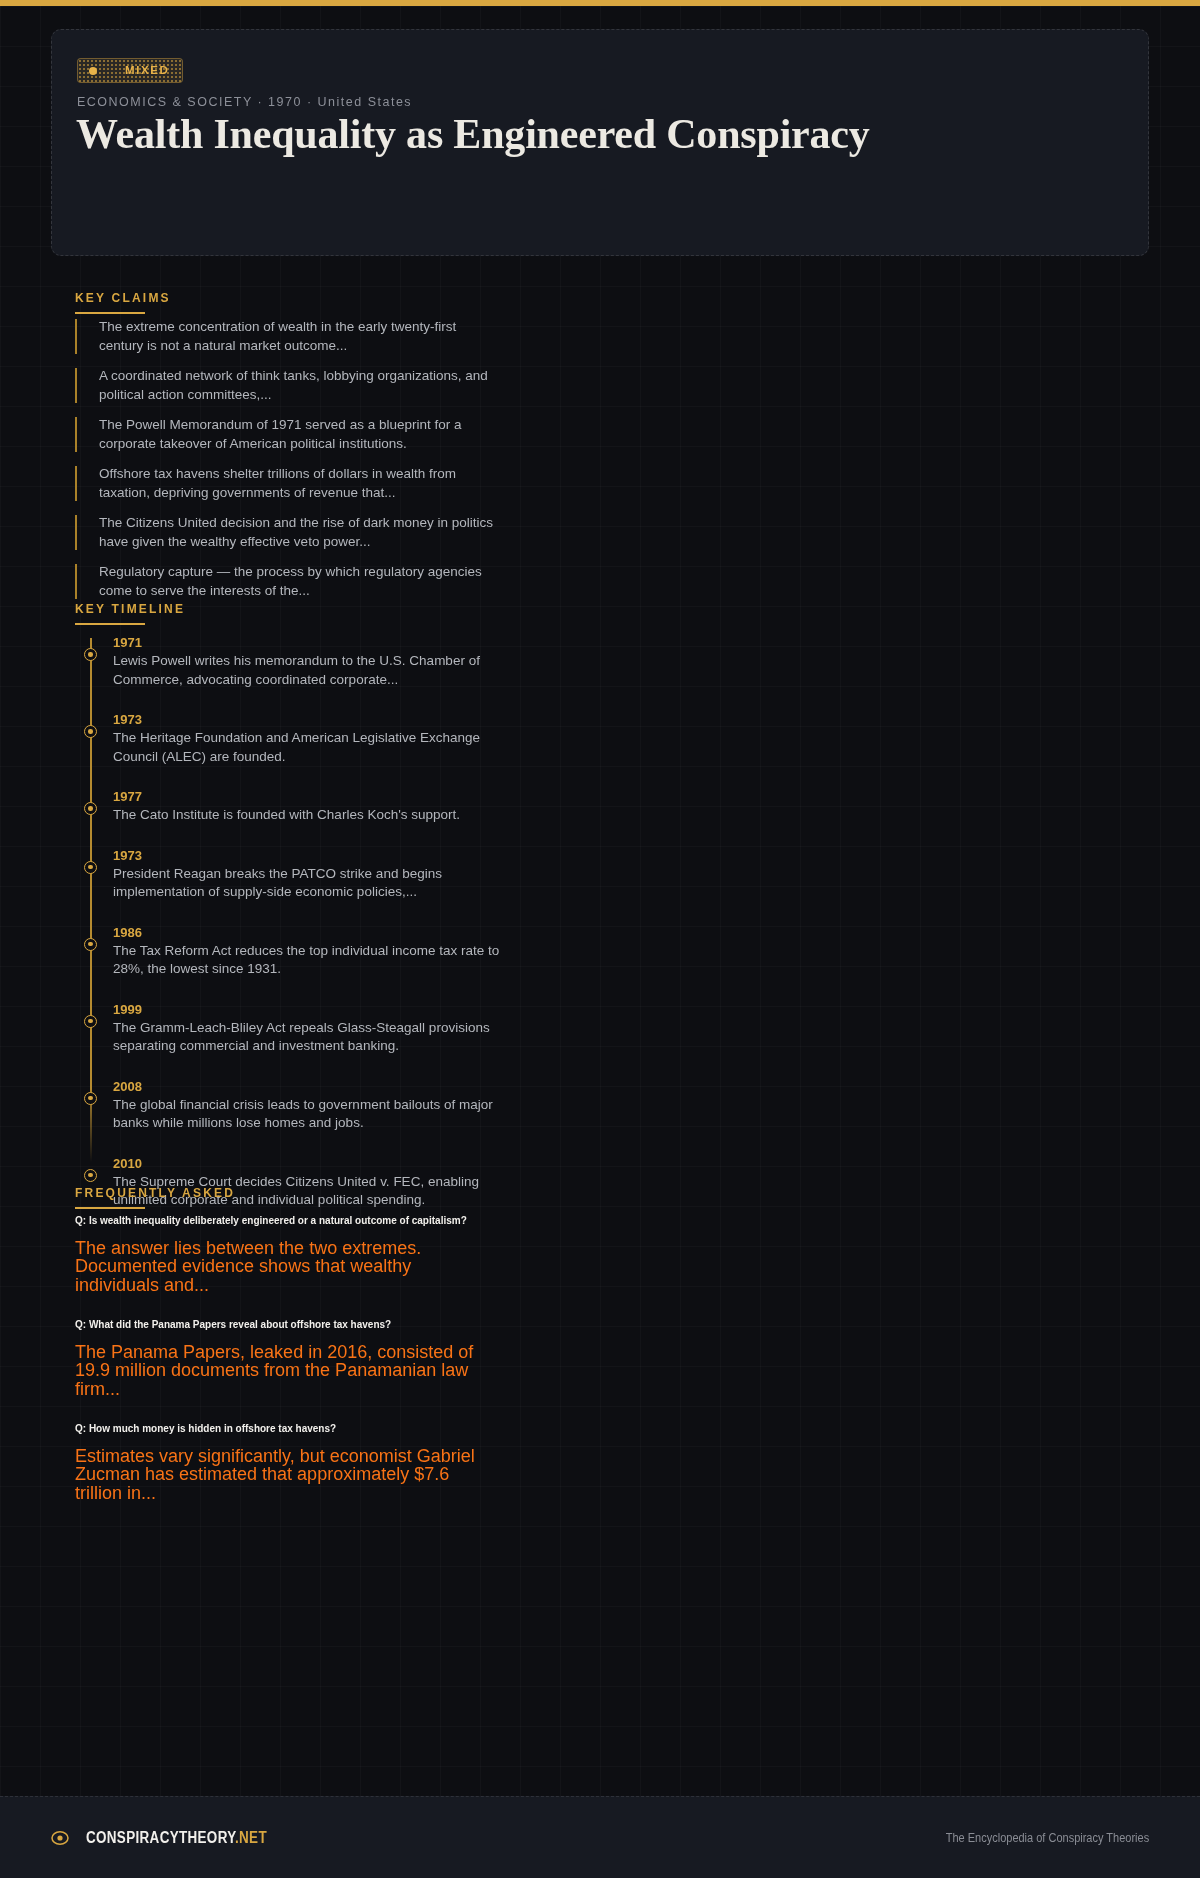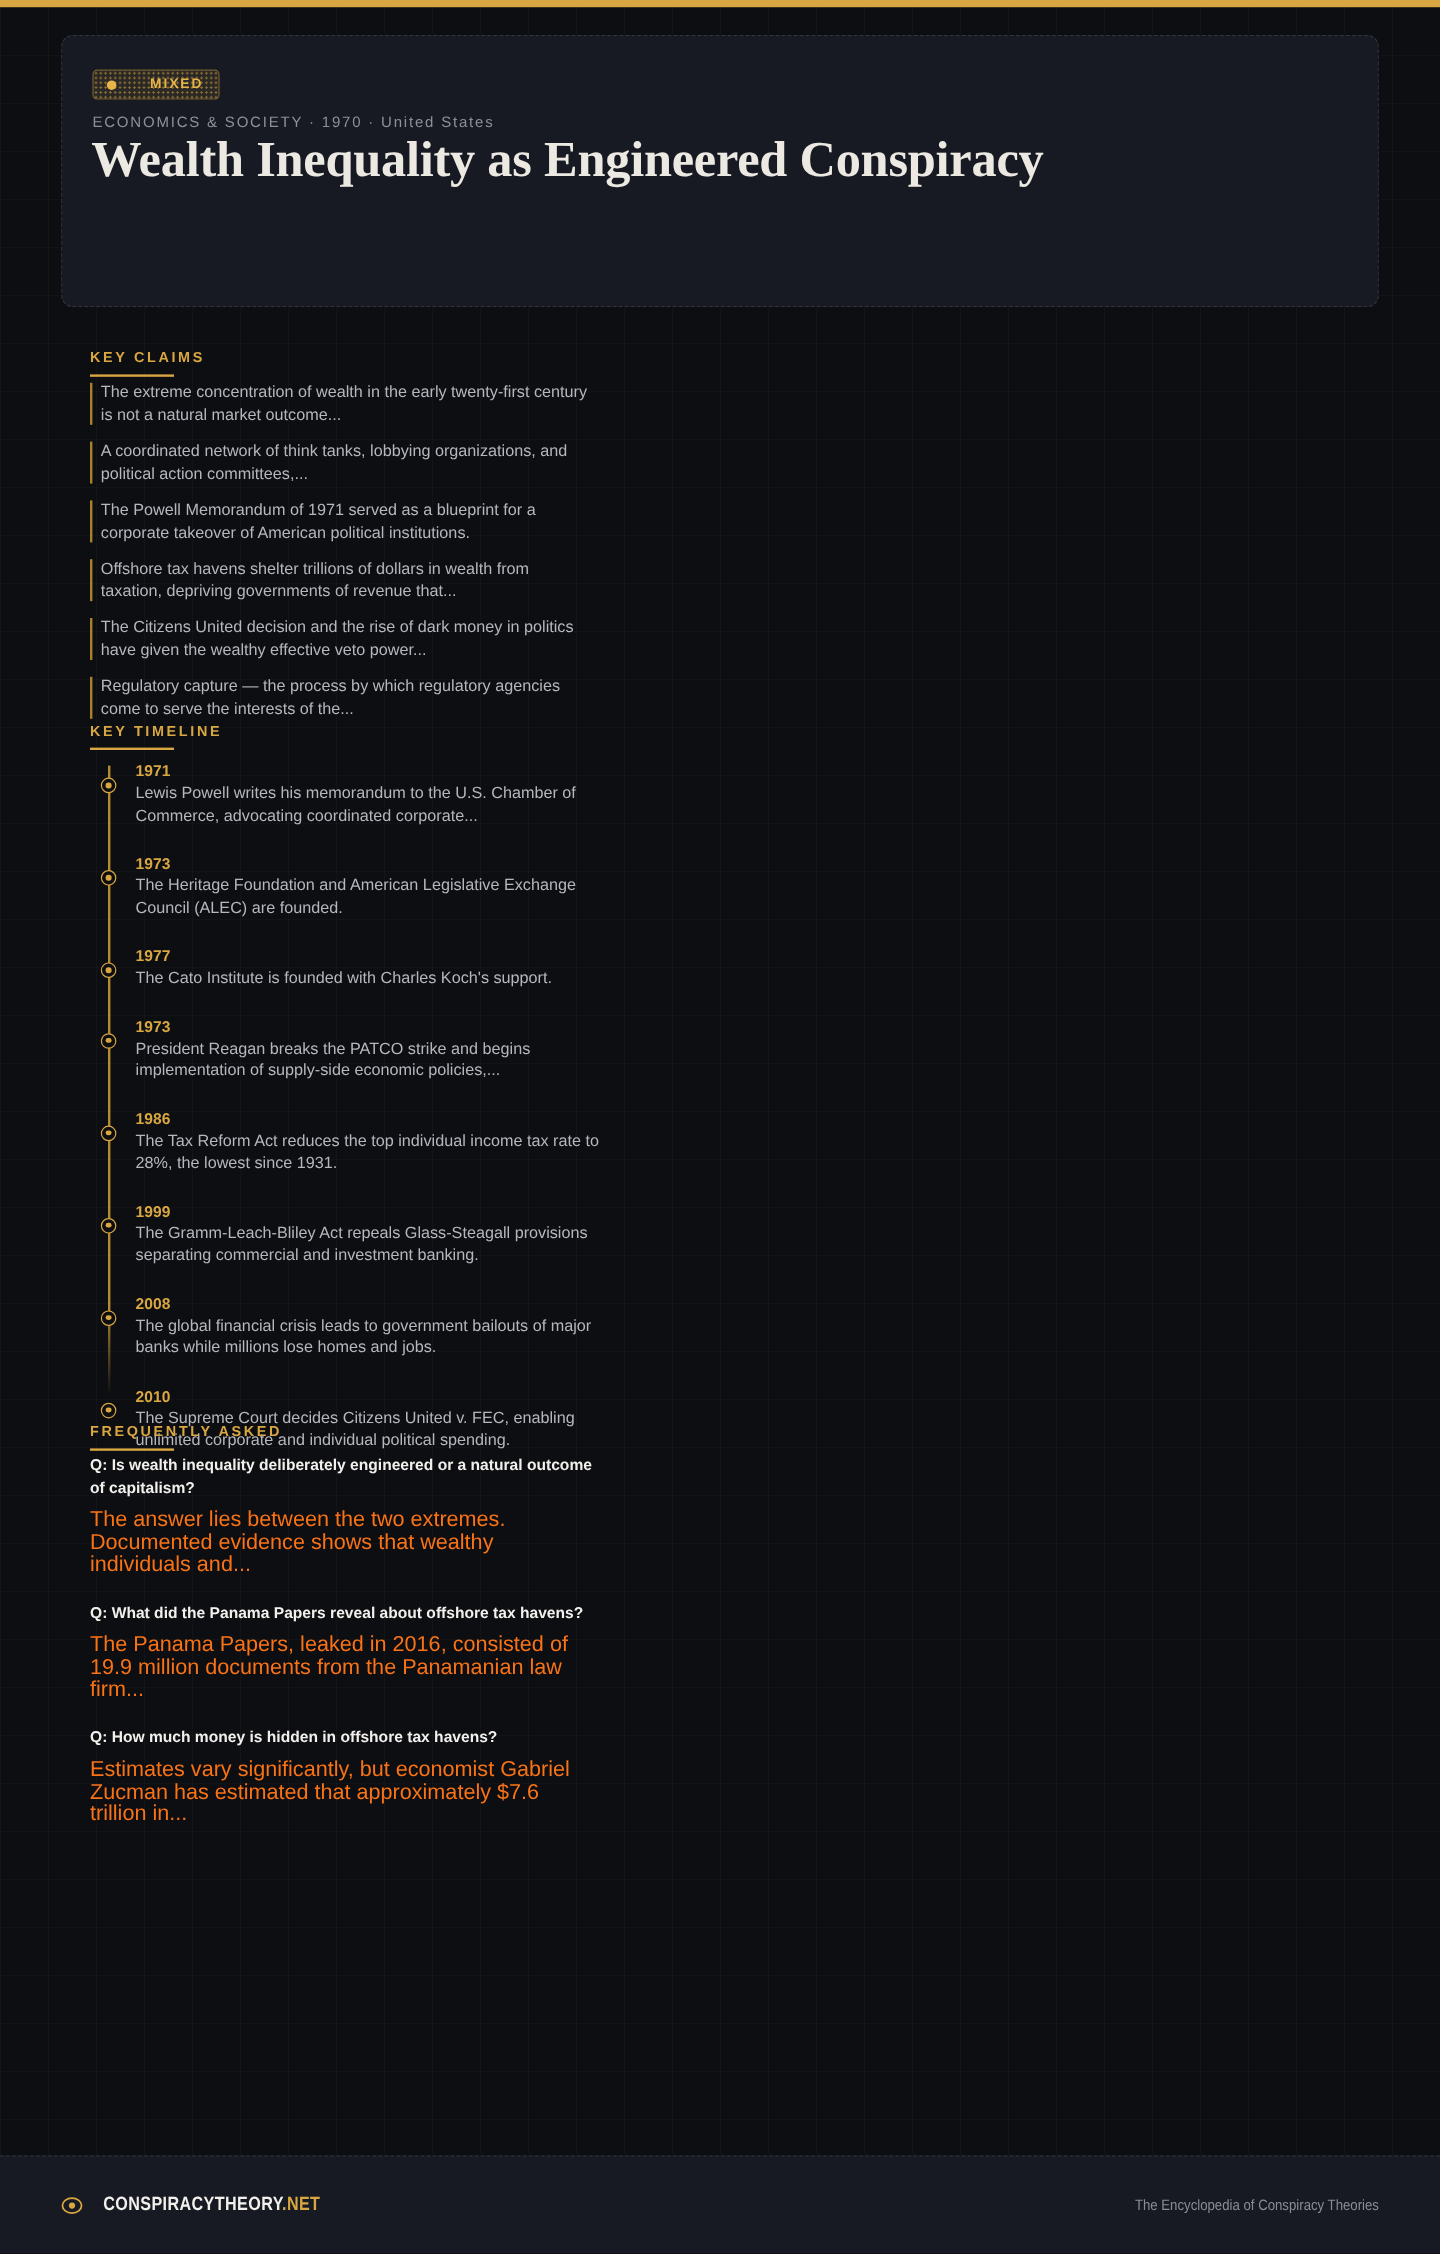--- a/index.html
+++ b/index.html
@@ -123,21 +123,21 @@
     margin-top: 7px;
     width: 70px;
     height: 2px;
     background: #d9a741;
   }
 
   
   .claims { position: absolute; left: 75px; top: 312px; width: 420px; }
   .claim {
     position: relative;
-    padding-left: 9px;
+    padding-left: 24px;
     margin-bottom: 12px;
     min-height: 36px;
   }
   .claim::before {
     content: "";
     position: absolute;
     left: 0; top: 1px; bottom: 1px;
     width: 2px;
     background: #a98129;
   }
@@ -190,21 +190,21 @@
   .tl-text {
     font-size: 13.5px;
     line-height: 18.5px;
     color: #b4b7bd;
   }
 
   
   .faq { position: absolute; left: 75px; top: 1206px; width: 420px; }
   .faq-item { margin-bottom: 22px; }
   .faq-q {
-    font-size: 13px;
+    font-size: 10px;
     font-weight: bold;
     line-height: 18.5px;
     color: #f2f0ec;
     margin-bottom: 8px;
   }
   .faq-a {
     font-size: 18px;
     line-height: 18.5px;
     color: #f97316;
   }

